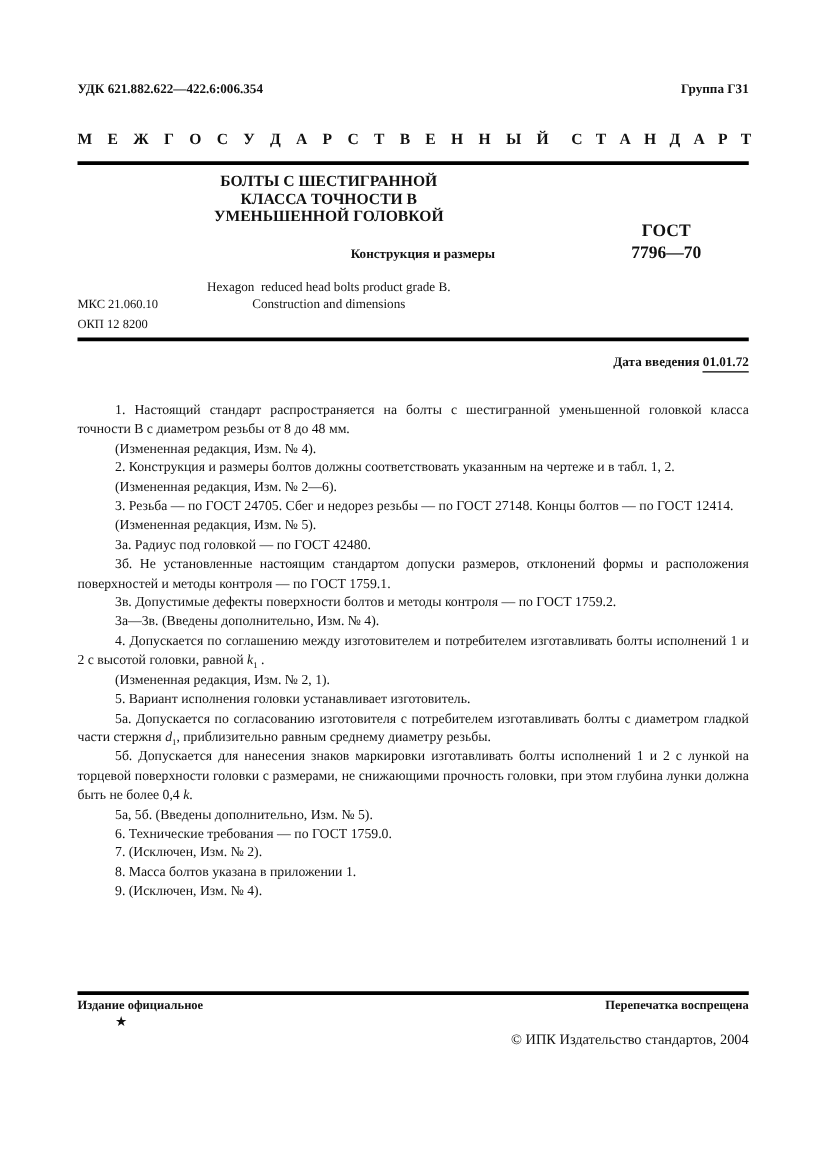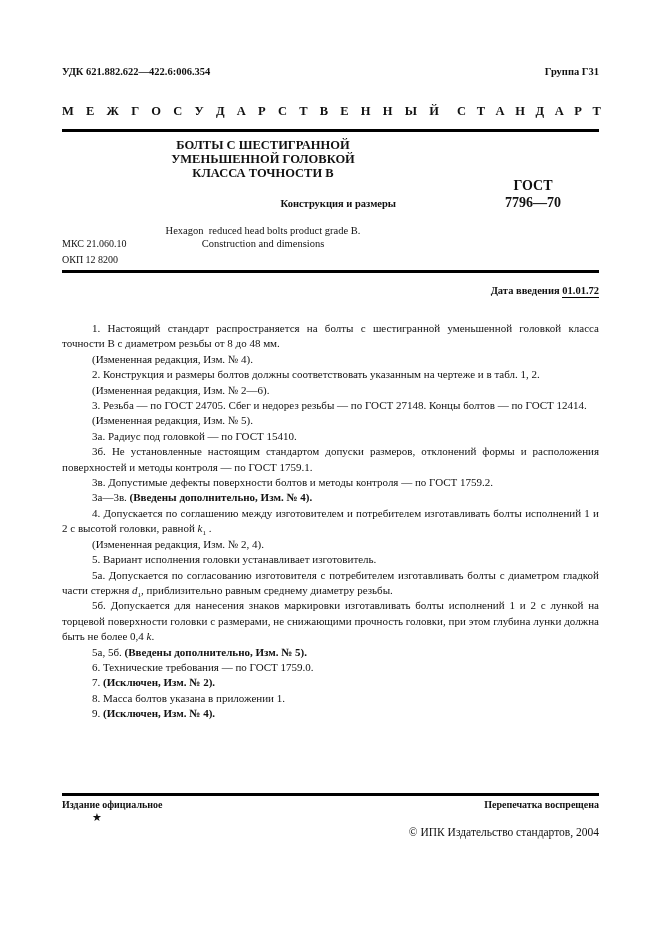--- a/index.html
+++ b/index.html
@@ -83,21 +83,21 @@
       font-size: 11px; line-height: 15.4px;
       text-align: justify;
     }
     .body-text p {
       margin: 0;
       text-indent: 30px;
     }
     .body-text p.noindent-bold {
       font-weight: normal;
     }
-    .body-text .b { font-weight: bold; margin-top: 16px; }
+    .body-text .b { font-weight: normal; margin-top: 16px; }
     .body-text .i { font-style: italic; }
     .body-text sub { font-size: 7px; line-height: 0; }
 
     
     .footer-left {
       left: 62px; top: 799px;
       font-size: 10px; font-weight: bold;
     }
     .footer-star {
       left: 92px; top: 811px;
@@ -151,22 +151,22 @@
       <span>Р</span>
       <span>Т</span>
     </div>
 </div>
 
 <div class="abs rule" style="top:129px;"></div>
 
 <div class="abs title-block">
   <div class="title-main">
     <div>БОЛТЫ С ШЕСТИГРАННОЙ</div>
+    <div>КЛАССА ТОЧНОСТИ В</div>
     <div>УМЕНЬШЕННОЙ ГОЛОВКОЙ</div>
-    <div>КЛАССА ТОЧНОСТИ В</div>
   </div>
   <div class="subtitle">Конструкция и размеры</div>
   <div class="english">
     <div style="white-space:pre;">Hexagon  reduced head bolts product grade B.</div>
     <div>Construction and dimensions</div>
   </div>
 </div>
 
 <div class="abs gost-block">
   <div>ГОСТ</div>
@@ -184,26 +184,26 @@
   <span style="white-space:pre;">Дата введения </span><span class="date">01.01.72</span>
 </div>
 
 <div class="abs body-text">
   <p>1. Настоящий стандарт распространяется на болты с шестигранной уменьшенной головкой класса точности В с диаметром резьбы от 8 до 48 мм.</p>
   <p class="noindent-bold">(Измененная редакция, Изм. № 4).</p>
   <p>2. Конструкция и размеры болтов должны соответствовать указанным на чертеже и в табл. 1, 2.</p>
   <p class="noindent-bold">(Измененная редакция, Изм. № 2—6).</p>
   <p>3. Резьба — по ГОСТ 24705. Сбег и недорез резьбы — по ГОСТ 27148. Концы болтов — по ГОСТ 12414.</p>
   <p class="noindent-bold">(Измененная редакция, Изм. № 5).</p>
-  <p>3а. Радиус под головкой — по ГОСТ 15410.</p>
+  <p>3а. Радиус под головкой — по ГОСТ 42480.</p>
   <p>3б. Не установленные настоящим стандартом допуски размеров, отклонений формы и расположения поверхностей и методы контроля — по ГОСТ 1759.1.</p>
   <p>3в. Допустимые дефекты поверхности болтов и методы контроля — по ГОСТ 1759.2.</p>
   <p><span>3а—3в. </span><span class="b">(Введены дополнительно, Изм. № 4).</span></p>
   <p><span>4. Допускается по соглашению между изготовителем и потребителем изготавливать болты исполнений 1 и 2 с высотой головки, равной </span><span class="i">k</span><sub>1</sub><span> .</span></p>
-  <p class="noindent-bold">(Измененная редакция, Изм. № 2, 4).</p>
+  <p class="noindent-bold">(Измененная редакция, Изм. № 2, 1).</p>
   <p>5. Вариант исполнения головки устанавливает изготовитель.</p>
   <p><span>5а. Допускается по согласованию изготовителя с потребителем изготавливать болты с диаметром гладкой части стержня </span><span class="i">d</span><sub>1</sub><span>, приблизительно равным среднему диаметру резьбы.</span></p>
   <p><span>5б. Допускается для нанесения знаков маркировки изготавливать болты исполнений 1 и 2 с лункой на торцевой поверхности головки с размерами, не снижающими прочность головки, при этом глубина лунки должна быть не более 0,4 </span><span class="i">k</span><span>.</span></p>
   <p><span>5а, 5б. </span><span class="b">(Введены дополнительно, Изм. № 5).</span></p>
   <p>6. Технические требования — по ГОСТ 1759.0.</p>
   <p><span>7. </span><span class="b">(Исключен, Изм. № 2).</span></p>
   <p>8. Масса болтов указана в приложении 1.</p>
   <p><span>9. </span><span class="b">(Исключен, Изм. № 4).</span></p>
 </div>
 

